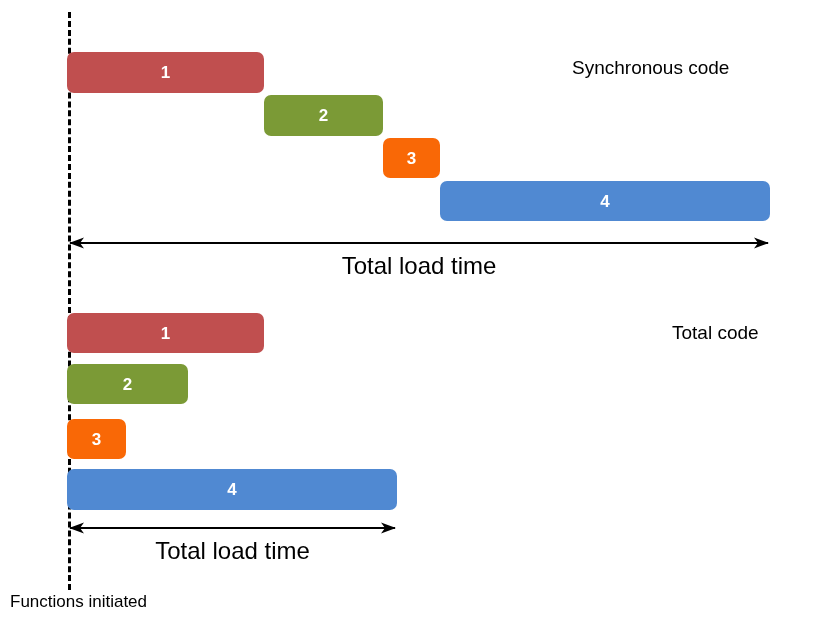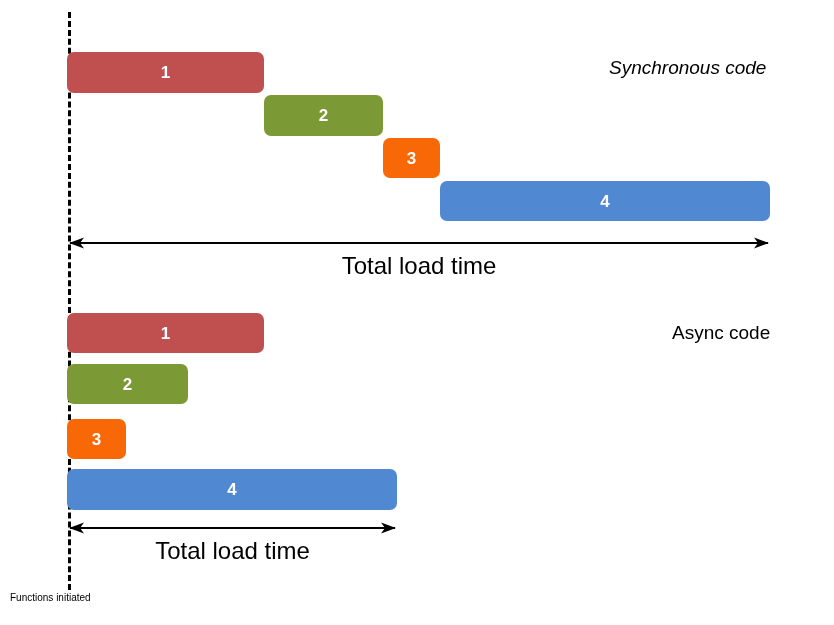--- a/index.html
+++ b/index.html
@@ -69,34 +69,34 @@
     font-size: 24px;
     color: #000000;
     white-space: nowrap;
     text-align: center;
     line-height: 1;
   }
   .origin-caption {
     position: absolute;
     left: 10px;
     top: 593px;
-    font-size: 10px;
+    font-size: 17px;
     color: #000000;
     white-space: nowrap;
     line-height: 1;
   }
 </style>
 </head>
 <body>
 
 <div class="canvas">
 
   <div class="origin-line"></div>
 
-  <div class="section-caption" style="left:609px; top:58px;font-style:italic;">Synchronous code</div>
+  <div class="section-caption" style="left:572px; top:58px;">Synchronous code</div>
 
   <div class="bar" style="left:67px; top:52px; width:197px; height:41px; background:#c04f4f;">
     <span class="bar-label">1</span>
   </div>
 
   <div class="bar" style="left:264px; top:95px; width:119px; height:41px; background:#7b9a36;">
     <span class="bar-label">2</span>
   </div>
 
   <div class="bar" style="left:383px; top:138px; width:57px; height:40px; background:#f96806;">
@@ -109,21 +109,21 @@
 
   <div class="arrow-group" style="left:66px; top:234px; width:706px;">
     <svg class="arrow-svg" width="706" height="18" viewBox="0 0 706 18">
       <line x1="4" y1="9" x2="702" y2="9" stroke="#000000" stroke-width="2.2"></line>
       <polygon points="3,9 18,3.4 14,9 18,14.6" fill="#000000"></polygon>
       <polygon points="703,9 688,3.4 692,9 688,14.6" fill="#000000"></polygon>
     </svg>
   </div>
   <div class="arrow-label" style="left:66px; top:254px; width:706px;">Total load time</div>
 
-  <div class="section-caption" style="left:672px; top:323px;">Async code</div>
+  <div class="section-caption" style="left:672px; top:323px;">Total code</div>
 
   <div class="bar" style="left:67px; top:313px; width:197px; height:40px; background:#c04f4f;">
     <span class="bar-label">1</span>
   </div>
 
   <div class="bar" style="left:67px; top:364px; width:121px; height:40px; background:#7b9a36;">
     <span class="bar-label">2</span>
   </div>
 
   <div class="bar" style="left:67px; top:419px; width:59px; height:40px; background:#f96806;">

